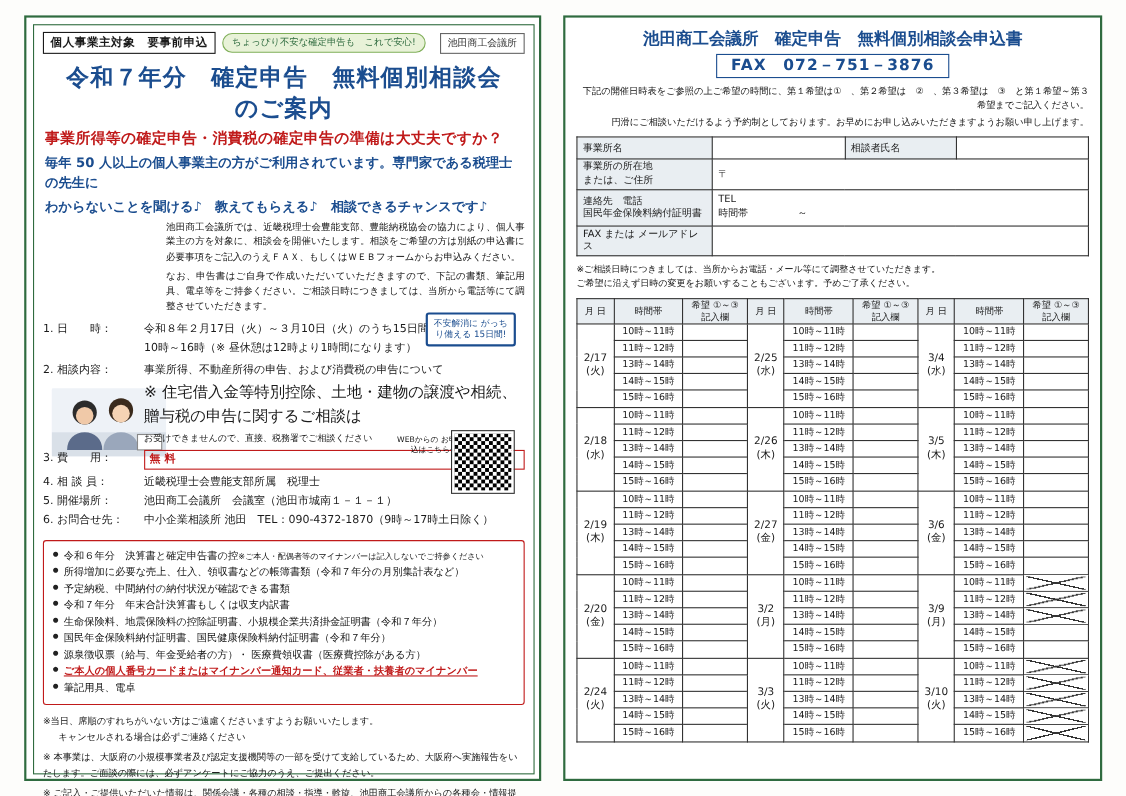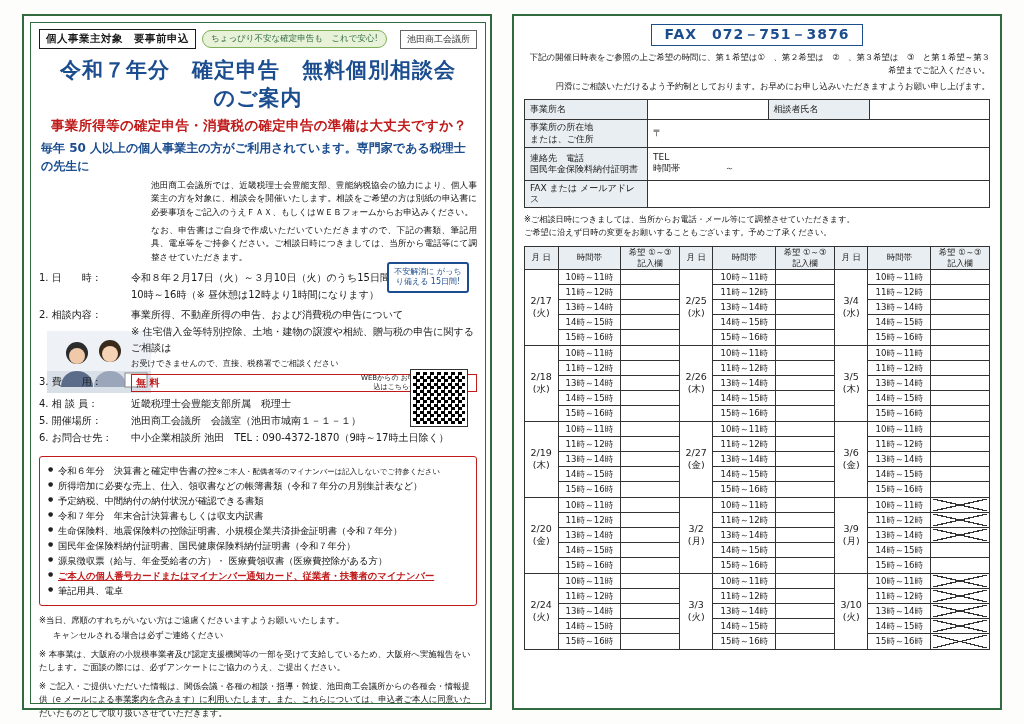--- a/index.html
+++ b/index.html
@@ -6,21 +6,21 @@
   body{width:1024px;height:724px;font-family:"DejaVu Sans","Liberation Sans",sans-serif;color:#1a1a1a;overflow:hidden;}
   .page{position:relative;width:1024px;height:724px;background:#fdfdfb;}
   
   .left{position:absolute;left:22px;top:14px;width:470px;height:696px;border:2px solid #2f6b3f;background:#ffffff;box-sizing:border-box;}
   .left-inner{position:absolute;left:6px;top:6px;width:456px;height:682px;border:1px solid #2f6b3f;box-sizing:border-box;padding:6px 8px;}
   .tagrow{display:flex;align-items:center;gap:6px;}
   .tag1{border:1px solid #1a1a1a;padding:2px 6px;font-size:10.5px;font-weight:bold;letter-spacing:.5px;}
   .tag2{background:#e8f2d8;border:1px solid #7fae58;border-radius:9px;padding:2px 8px;font-size:8.5px;color:#2f6b3f;}
   .tag3{margin-left:auto;border:1px solid #666;padding:2px 6px;font-size:9px;color:#333;}
   h1.title{font-family:"DejaVu Serif","Liberation Serif",serif;font-size:21px;font-weight:bold;color:#1b4d8f;text-align:center;margin:7px 0 5px 0;letter-spacing:1px;}
-  .subtitle{font-size:13.5px;font-weight:bold;color:#c01a1a;text-align:center;margin:1px 0 4px 2px;letter-spacing:.3px;}
+  .subtitle{font-size:13.5px;font-weight:bold;color:#c01a1a;text-align:left;margin:1px 0 4px 2px;letter-spacing:.3px;}
   .leadblue{font-size:12px;font-weight:bold;color:#1b4d8f;line-height:1.5;margin:2px 0 4px 2px;}
   .bodytxt{font-size:8.6px;line-height:1.55;color:#111;text-align:justify;}
   .photo{position:absolute;left:8px;top:152px;width:104px;height:62px;}
   .para-wrap{margin-left:112px;min-height:64px;}
   .numlist{font-size:10px;line-height:1.6;margin-top:6px;}
   .numlist .row{display:flex;align-items:flex-start;margin-bottom:1px;}
   .numlist .lbl{width:92px;flex:none;}
   .numlist .val{flex:1;}
   .redbox{border:1px solid #c01a1a;color:#c01a1a;font-weight:bold;padding:0 4px;}
   .stamp{position:absolute;right:8px;top:236px;width:74px;border:2px solid #1b4d8f;color:#1b4d8f;font-size:8px;line-height:1.3;text-align:center;padding:3px 2px;border-radius:3px;background:#fff;}
@@ -72,20 +72,21 @@
 
       <div class="tagrow">
         <span class="tag1">個人事業主対象　要事前申込</span>
         <span class="tag2">ちょっぴり不安な確定申告も　これで安心!</span>
         <span class="tag3">池田商工会議所</span>
       </div>
 
       <h1 class="title">令和７年分　確定申告　無料個別相談会　のご案内</h1>
       <div class="subtitle">事業所得等の確定申告・消費税の確定申告の準備は大丈夫ですか？</div>
       <div class="leadblue">毎年 50 人以上の個人事業主の方がご利用されています。専門家である税理士の先生に</div>
+      <div class="leadblue">わからないことを聞ける♪　教えてもらえる♪　相談できるチャンスです♪</div>
 
       <div style="position:relative;min-height:70px;margin-top:4px;">
         <div class="photo">
           <div class="ph-bg"></div>
           <svg width="104" height="62" viewBox="0 0 104 62" style="position:absolute;left:0;top:0;">
             <rect x="0" y="0" width="104" height="62" fill="#eef2f7"></rect>
             <rect x="0" y="40" width="104" height="22" fill="#d9e0e8"></rect>
             <circle cx="30" cy="22" r="11" fill="#2b2b2b"></circle>
             <circle cx="30" cy="25" r="8" fill="#f0c9a8"></circle>
             <path d="M14 56c0-10 7-16 16-16s16 6 16 16z" fill="#5b6b8a"></path>
@@ -109,21 +110,21 @@
         <div class="row">
             <span class="lbl"></span>
             <span class="val">10時～16時（※ 昼休憩は12時より1時間になります）</span>
           </div>
         <div class="row" style="margin-top:4px;">
             <span class="lbl"><span>2.</span> <span>相談内容：</span></span>
             <span class="val">事業所得、不動産所得の申告、および消費税の申告について</span>
           </div>
         <div class="row">
             <span class="lbl"></span>
-            <span class="val" style="font-size:10px;">※ 住宅借入金等特別控除、土地・建物の譲渡や相続、贈与税の申告に関するご相談は</span>
+            <span class="val" style="font-size:14px;">※ 住宅借入金等特別控除、土地・建物の譲渡や相続、贈与税の申告に関するご相談は</span>
           </div>
         <div class="row">
             <span class="lbl"></span>
             <span class="val" style="font-size:8.2px;">お受けできませんので、直接、税務署でご相談ください</span>
           </div>
         <div class="row" style="margin-top:4px;">
             <span class="lbl"><span>3.</span> <span>費　　用：</span></span>
             <span class="val redbox" style="display:inline-block;">無 料</span>
           </div>
         <div class="row" style="margin-top:4px;">
@@ -165,20 +166,21 @@
         <div class="nb">※当日、席順のすれちがいない方はご遠慮くださいますようお願いいたします。</div>
         <div class="nb ind" style="margin-top:-4px;">キャンセルされる場合は必ずご連絡ください</div>
         <div class="nb">※ 本事業は、大阪府の小規模事業者及び認定支援機関等の一部を受けて支給しているため、大阪府へ実施報告をいたします。ご面談の際には、必ずアンケートにご協力のうえ、ご提出ください。</div>
         <div class="nb">※ ご記入・ご提供いただいた情報は、関係会議・各種の相談・指導・斡旋、池田商工会議所からの各種会・情報提供（e メールによる事業案内を含みます）に利用いたします。また、これらについては、申込者ご本人に同意いただいたものとして取り扱いさせていただきます。</div>
       </div>
 
     </div>
   </div>
 
   <div class="right">
+    <h2 class="rtitle">池田商工会議所　確定申告　無料個別相談会申込書</h2>
     <div class="faxbox">FAX　072－751－3876</div>
     <div class="rnote">下記の開催日時表をご参照の上ご希望の時間に、第１希望は①　、第２希望は　②　、第３希望は　③　と第１希望～第３希望までご記入ください。</div>
     <div class="rnote" style="margin-top:2px;">円滑にご相談いただけるよう予約制としております。お早めにお申し込みいただきますようお願い申し上げます。</div>
 
     <table class="ftable">
       <tbody>
           <tr>
         <td class="lab">事業所名</td>
         <td></td>
         <td class="lab3">相談者氏名</td>

